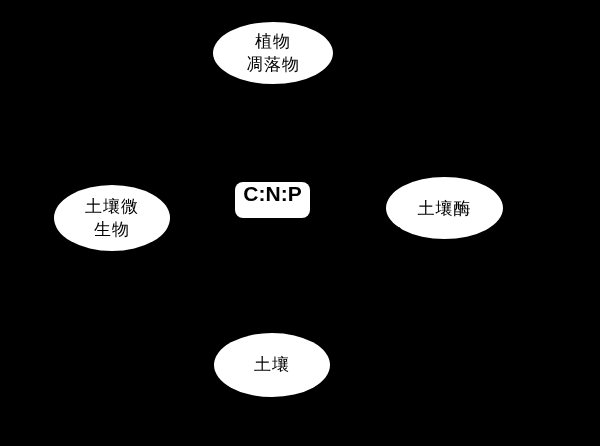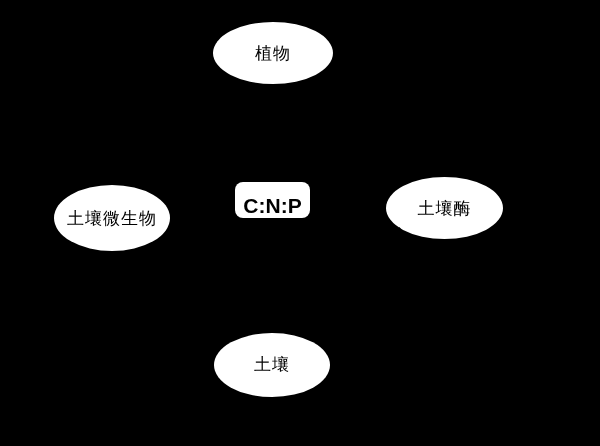--- a/index.html
+++ b/index.html
@@ -13,41 +13,42 @@
     height: 446px;
     background: #000000;
     overflow: hidden;
     font-family: "DejaVu Serif", serif;
   }
   .node {
     position: absolute;
     background: #ffffff;
     border-radius: 50%;
     display: flex;
+    flex-direction: column;
     align-items: center;
     justify-content: center;
     text-align: center;
     color: #000000;
     font-size: 17px;
     line-height: 23px;
     letter-spacing: 1px;
   }
   .node span { display: block; }
   .node-top    { left: 213px; top: 22px;  width: 120px; height: 62px; }
   .node-left   { left: 54px;  top: 185px; width: 116px; height: 66px; }
   .node-right  { left: 386px; top: 177px; width: 117px; height: 62px; }
   .node-bottom { left: 214px; top: 333px; width: 116px; height: 64px; font-family: Liberation Mono, monospace; }
   .cnp-box {
     position: absolute;
     left: 235px; top: 182px;
     width: 75px; height: 36px;
     background: #ffffff;
     border-radius: 8px;
     display: flex;
-    align-items: flex-end;
+    align-items: flex-start;
     justify-content: center;
     color: #000000;
     font-family: "Liberation Sans", sans-serif;
     font-weight: bold;
     font-size: 21px;
   }
   .arrowhead {
     position: absolute;
     left: 392px; top: 227px;
     width: 15px; height: 12px;
@@ -56,20 +57,21 @@
     transform: rotate(8deg);
   }
 </style>
 </head>
 <body>
 
 <div class="stage">
 
   <div class="node node-top">
     <span>植物</span>
+    <span>凋落物</span>
   </div>
 
   <div class="node node-left">
     <span>土壤微</span>
     <span>生物</span>
   </div>
 
   <div class="cnp-box">
     <span>C:N:P</span>
   </div>

